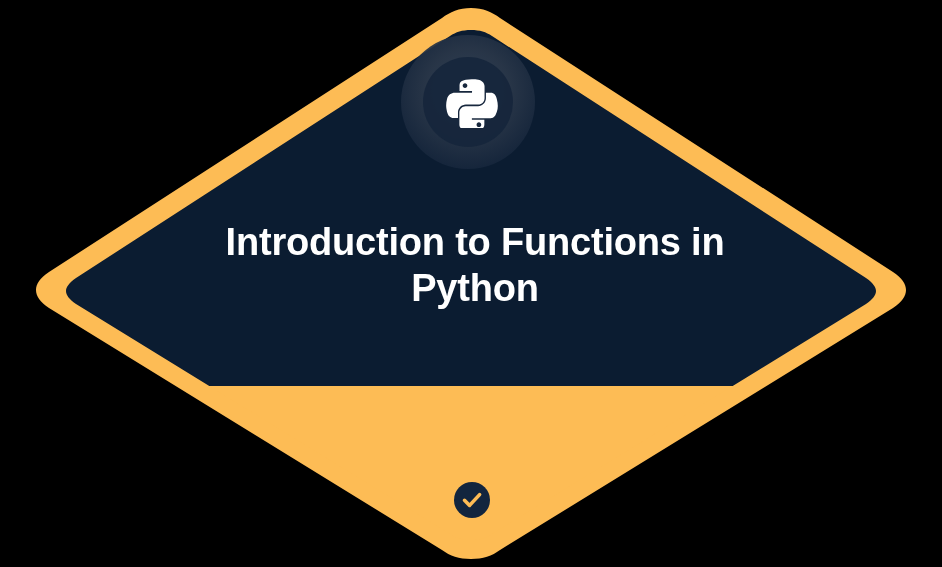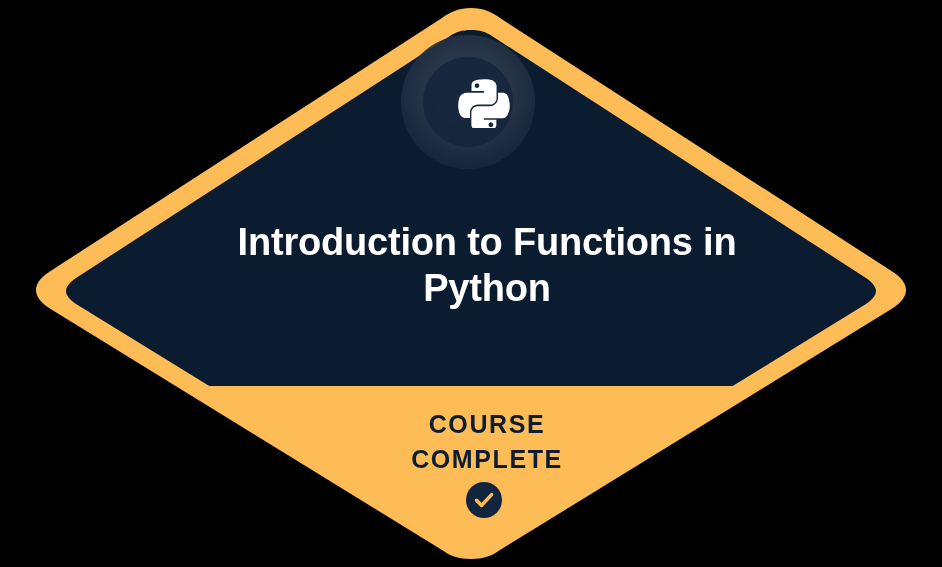--- a/index.html
+++ b/index.html
@@ -28,21 +28,21 @@
     left: 0;
     top: 0;
     width: 942px;
     height: 567px;
     display: block;
   }
 
   
   .overlay {
     position: absolute;
-    left: 16px;
+    left: 4px;
     top: 0;
     width: 896px;
     height: 567px;
     pointer-events: none;
   }
   .overlay > * { pointer-events: auto; }
 
   
   .logo-wrap {
     position: absolute;
@@ -177,24 +177,20 @@
 
     <div class="logo-wrap">
       <svg class="logo-glyph" viewBox="0 0 128 128">
         <path fill="#FFFFFF" d="M63.4 8.2c-5.3 0-10.3.5-14.7 1.3-13 2.3-15.4 7.1-15.4 16v11.7h30.8v3.9H21.8c-9 0-16.8 5.4-19.3 15.6-2.8 11.7-2.9 19 0 31.2 2.2 9.1 7.5 15.6 16.4 15.6h10.6V89.5c0-10.2 8.8-19.1 19.3-19.1h30.7c8.6 0 15.4-7.1 15.4-15.7V25.5c0-8.4-7.1-14.7-15.4-16.1-5.3-.9-10.8-1.3-16.1-1.2zM46.8 17.6c3.2 0 5.8 2.6 5.8 5.9 0 3.2-2.6 5.8-5.8 5.8-3.2 0-5.8-2.6-5.8-5.8 0-3.3 2.6-5.9 5.8-5.9z"></path>
         <path fill="#FFFFFF" d="M98.3 41.1v13.6c0 10.6-9 19.6-19.3 19.6H48.3c-8.4 0-15.4 7.2-15.4 15.7v29.4c0 8.4 7.3 13.3 15.4 15.7 9.8 2.9 19.2 3.4 30.7 0 7.8-2.2 15.4-6.8 15.4-15.7V107.7H63.7v-3.9h46.1c9 0 12.3-6.2 15.4-15.6 3.2-9.7 3.1-19 0-31.2-2.2-8.9-6.4-15.6-15.4-15.6h-11.5zM81 113.9c3.2 0 5.8 2.6 5.8 5.8 0 3.3-2.6 5.9-5.8 5.9-3.2 0-5.8-2.6-5.8-5.9 0-3.2 2.6-5.8 5.8-5.8z"></path>
       </svg>
     </div>
 
     <div class="course-title">Introduction to Functions in Python</div>
 
-    <div class="status-block">
-      <span class="status-line">COURSE</span>
-      <span class="status-line">COMPLETE</span>
-    </div>
 
     <div class="check-badge">
       <svg viewBox="0 0 36 36">
         <circle cx="18" cy="18" r="18" fill="#12253E"></circle>
         <path d="M10.5 18.3 L15.6 23.4 L25.6 12.6" fill="none" stroke="#FDBC55" stroke-width="3.6" stroke-linecap="round" stroke-linejoin="round"></path>
       </svg>
     </div>
 
   </div>
 </div>

